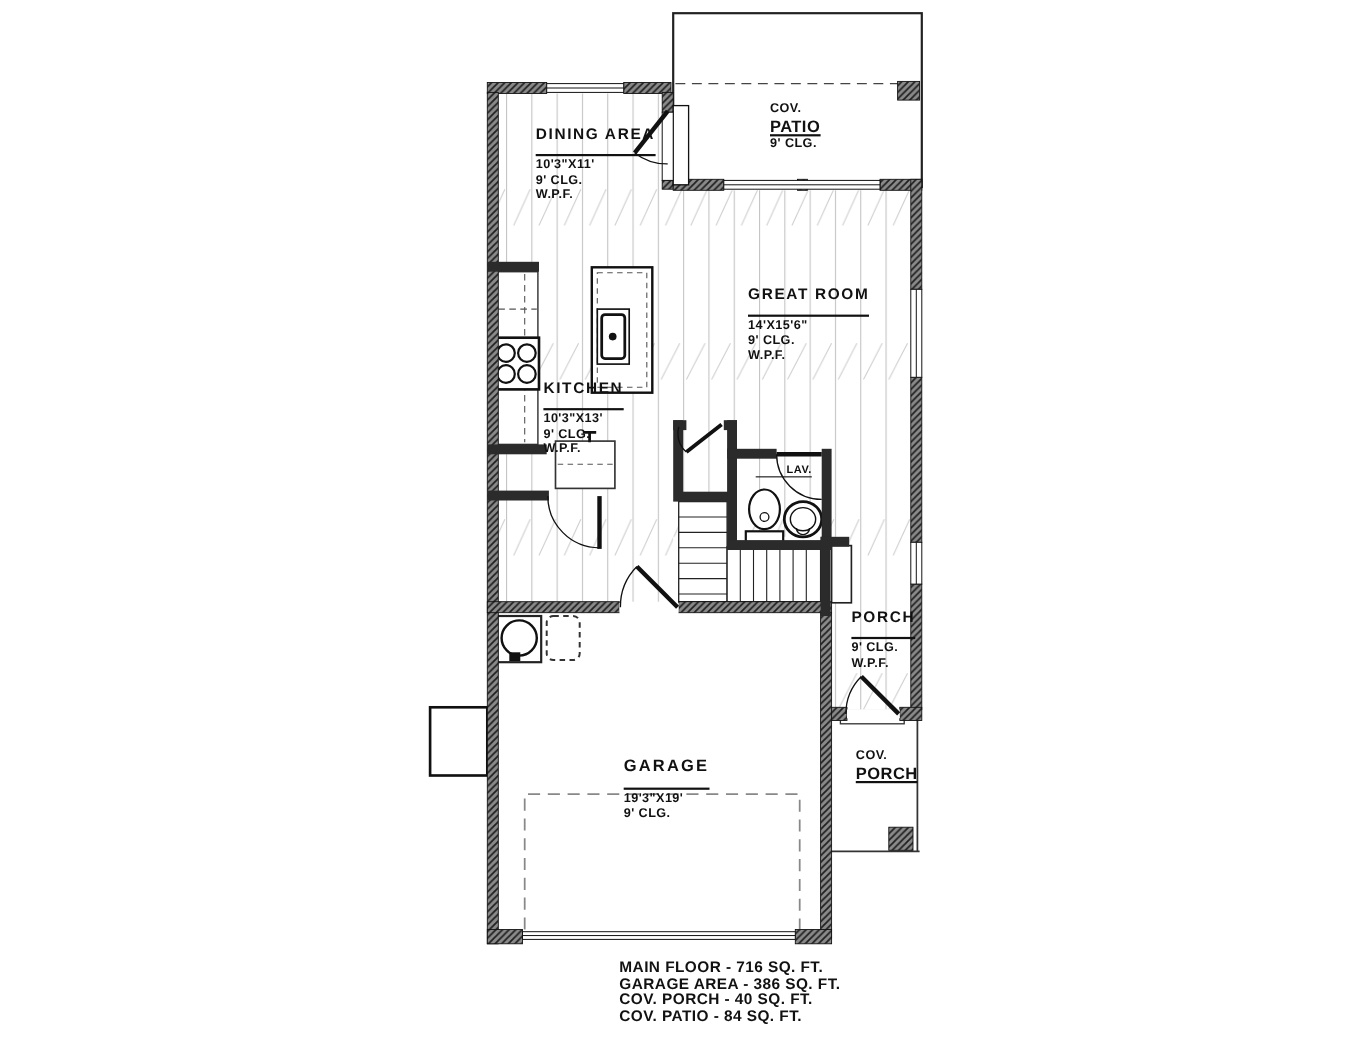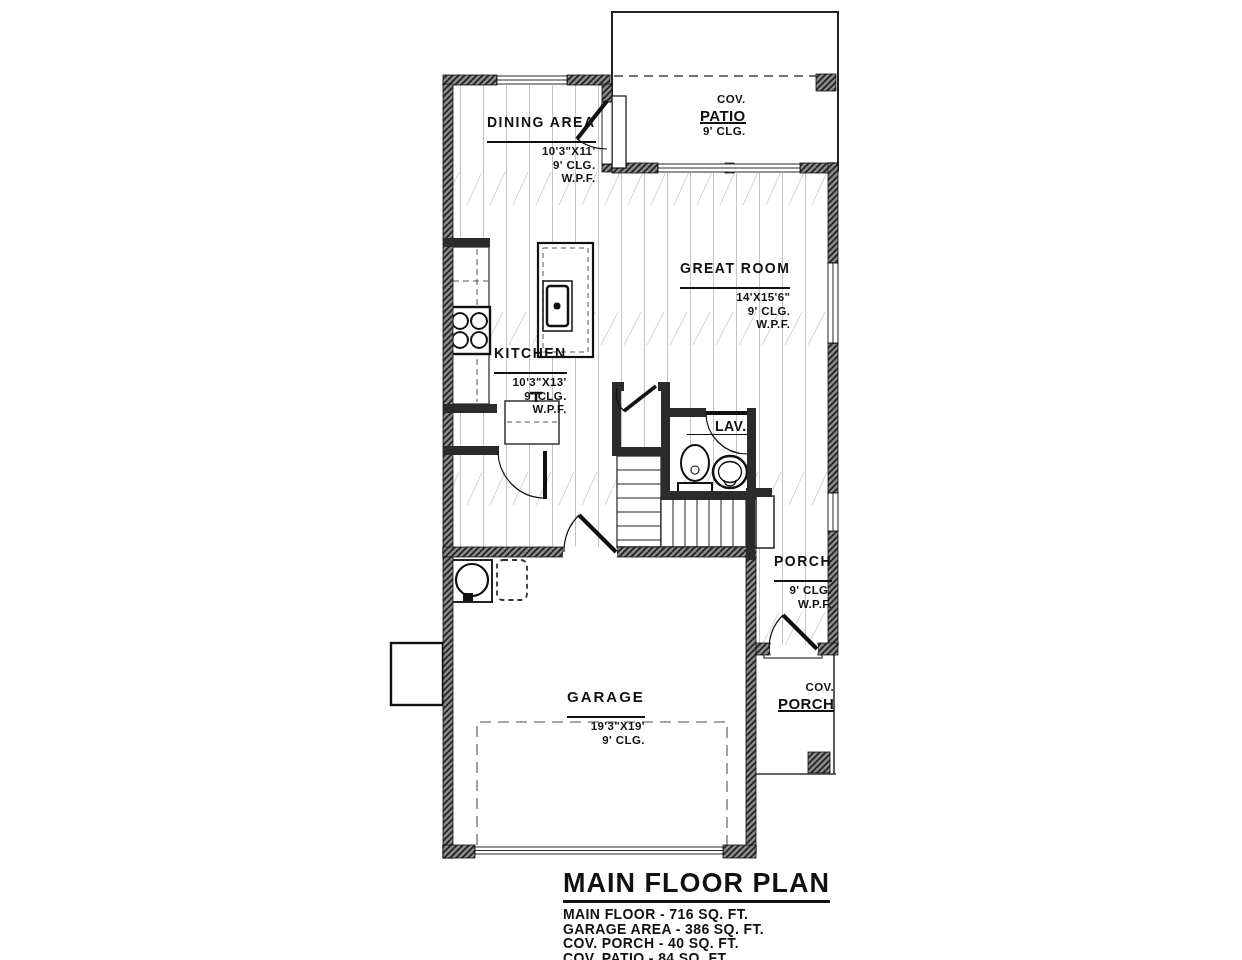--- a/index.html
+++ b/index.html
@@ -1,24 +1,24 @@
 <!DOCTYPE html>
 <html><head>
 <meta charset="utf-8">
 <style>
   html,body{margin:0;padding:0;background:#ffffff;}
   #canvas{position:relative;width:1242px;height:960px;background:#fff;overflow:hidden;
           font-family:"Liberation Sans",sans-serif;}
   #plan-svg{position:absolute;left:0;top:0;}
-  .room-label{position:absolute;color:#111;font-weight:bold;z-index:5;white-space:nowrap;text-align:right;}
+  .room-label{position:absolute;color:#111;font-weight:bold;z-index:5;white-space:nowrap;}
   .rname{font-size:14px;letter-spacing:1.5px;border-bottom:2px solid #111;
          display:inline-block;padding-bottom:11px;margin-bottom:2px;}
   .rdet{font-size:11.5px;line-height:13.5px;letter-spacing:0.4px;}
   .rdet-u{font-size:15px;line-height:13.5px;letter-spacing:0.4px;border-bottom:2px solid #111;display:inline-block;}
-  .tiny{font-size:14px;letter-spacing:0.5px;border-bottom:1.5px solid #111;display:inline-block;padding-left:28px;}
+  .tiny{font-size:10px;letter-spacing:0.5px;border-bottom:1.5px solid #111;display:inline-block;padding-left:28px;}
   .garage-name{font-size:15px;letter-spacing:2px;}
   #title-block{position:absolute;left:563px;top:868px;z-index:5;color:#111;}
   #plan-title{font-size:27px;font-weight:bold;letter-spacing:1px;border-bottom:3px solid #111;
               display:inline-block;padding-bottom:1px;}
   #summary{margin-top:4px;font-size:14px;font-weight:bold;letter-spacing:0.4px;line-height:14.5px;color:#111;}
 </style>
 </head>
 <body>
 
 <div id="canvas">
@@ -248,21 +248,20 @@
   <div class="rdet">19'3"X19'</div>
   <div class="rdet">9' CLG.</div>
 </div>
 
 <div class="room-label" style="left:778px;top:681px;">
   <div class="rdet">COV.</div>
   <div><span class="rdet-u">PORCH</span></div>
 </div>
 
 <div id="title-block">
-  <div id="plan-title">MAIN FLOOR PLAN</div>
   <div id="summary">
     <div>MAIN FLOOR - 716 SQ. FT.</div>
     <div>GARAGE AREA - 386 SQ. FT.</div>
     <div>COV. PORCH - 40 SQ. FT.</div>
     <div>COV. PATIO - 84 SQ. FT.</div>
   </div>
 </div>
 
 </div>
 

